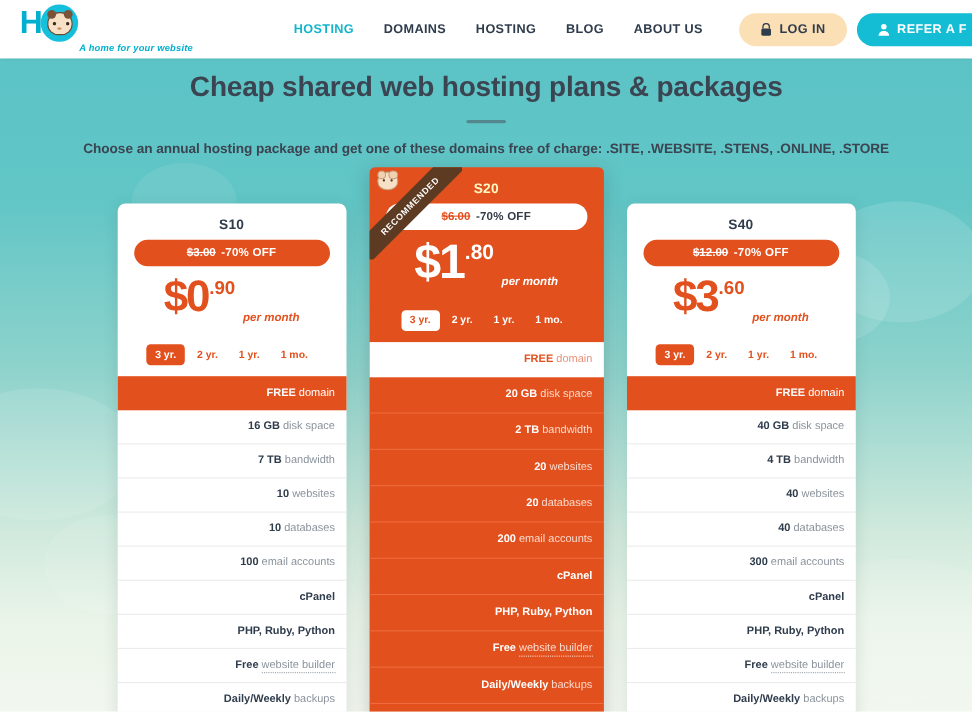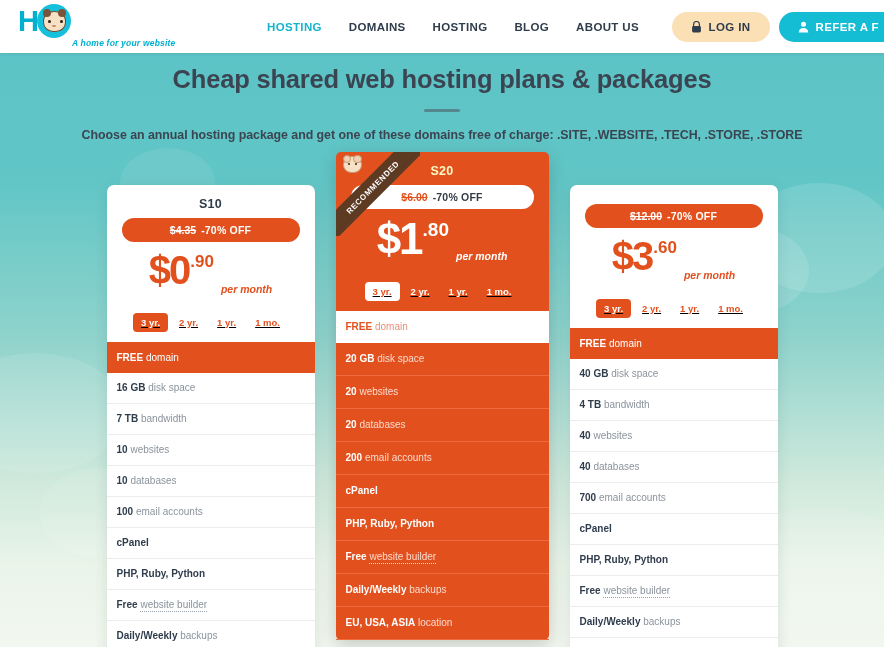--- a/index.html
+++ b/index.html
@@ -184,33 +184,33 @@
   .price-cents {
     font-size:17px; font-weight:bold; color:#e2501e; margin-top:1px; margin-left:1px;
   }
   .featured .price-cents { color:#ffffff; font-size:19px; }
   .price-per {
     font-size:10.5px; font-style:italic; color:#e2501e; font-weight:bold;
     align-self:flex-end; margin-bottom:9px; margin-left:7px; white-space:nowrap;margin-top:32px;
   }
   .featured .price-per { color:#ffffff; margin-bottom:11px; }
 
-  .terms { margin-top:9px; display:flex; align-items:center; justify-content:center; gap:3px;text-decoration:underline; }
+  .terms { margin-top:9px; display:flex; align-items:center; justify-content:center; gap:3px; }
   .term {
     font-size:9.5px; font-weight:bold; color:#e2501e;
     padding:4px 8px; border-radius:4px; cursor:pointer; white-space:nowrap;
   }
   .term.active { background:#e2501e; color:#ffffff; }
   .featured .term { color:#ffffff; }
   .featured .term.active { background:#ffffff; color:#e2501e; }
 
   
   .features { list-style:none; }
   .feature {
-    font-size:10px; color:#8b939c; text-align:left;
+    font-size:10px; color:#8b939c; text-align:right;
     padding:9.5px 10px; border-bottom:1px solid #ececec;
     line-height:1.1;
   }
   .feature b { color:#2f3c4c; font-weight:bold; }
   .feature.banner {
     background:#e2501e; color:#ffffff; border-bottom:none; padding:10px;
   }
   .feature.banner b { color:#ffffff; }
 
   .featured .feature {
@@ -278,28 +278,28 @@
     <div class="cloud c1"></div>
     <div class="cloud c2"></div>
     <div class="cloud c3"></div>
     <div class="cloud c4"></div>
     <div class="cloud c5"></div>
     <div class="cloud c6"></div>
 
     <div id="hero-inner">
       <h1 id="page-title">Cheap shared web hosting plans &amp; packages</h1>
       <div id="title-rule"></div>
-      <p id="page-subtitle">Choose an annual hosting package and get one of these domains free of charge: .SITE, .WEBSITE, .TECH, .STORE, .STORE</p>
+      <p id="page-subtitle">Choose an annual hosting package and get one of these domains free of charge: .SITE, .WEBSITE, .STENS, .ONLINE, .STORE</p>
 
       <div id="plans">
           <div class="plan standard">
             <div class="plan-head">
               <div class="plan-name">S10</div>
               <div class="discount">
-                <span class="disc-old">$4.35</span>
+                <span class="disc-old">$3.00</span>
                 <span class="disc-off">-70% OFF</span>
               </div>
               <div class="price-row">
                 <span class="price-main">$0</span>
                 <span class="price-cents">.90</span>
                 <span class="price-per">per month</span>
               </div>
               <div class="terms">
                 <span class="term active">3 yr.</span>
                 <span class="term">2 yr.</span>
@@ -342,32 +342,34 @@
               <div class="terms">
                 <span class="term active">3 yr.</span>
                 <span class="term">2 yr.</span>
                 <span class="term">1 yr.</span>
                 <span class="term">1 mo.</span>
               </div>
             </div>
             <ul class="features">
               <li class="feature banner"><b>FREE</b> domain</li>
               <li class="feature"><b>20 GB</b> disk space</li>
+              <li class="feature"><b>2 TB</b> bandwidth</li>
               <li class="feature"><b>20</b> websites</li>
               <li class="feature"><b>20</b> databases</li>
               <li class="feature"><b>200</b> email accounts</li>
               <li class="feature"><b>cPanel</b></li>
               <li class="feature"><b>PHP, Ruby, Python</b></li>
               <li class="feature"><b>Free</b> <span class="dotted">website builder</span></li>
               <li class="feature"><b>Daily/Weekly</b> backups</li>
               <li class="feature"><b>EU, USA, ASIA</b> location</li>
             </ul>
           </div>
           <div class="plan standard">
             <div class="plan-head">
+              <div class="plan-name">S40</div>
               <div class="discount">
                 <span class="disc-old">$12.00</span>
                 <span class="disc-off">-70% OFF</span>
               </div>
               <div class="price-row">
                 <span class="price-main">$3</span>
                 <span class="price-cents">.60</span>
                 <span class="price-per">per month</span>
               </div>
               <div class="terms">
@@ -376,21 +378,21 @@
                 <span class="term">1 yr.</span>
                 <span class="term">1 mo.</span>
               </div>
             </div>
             <ul class="features">
               <li class="feature banner"><b>FREE</b> domain</li>
               <li class="feature"><b>40 GB</b> disk space</li>
               <li class="feature"><b>4 TB</b> bandwidth</li>
               <li class="feature"><b>40</b> websites</li>
               <li class="feature"><b>40</b> databases</li>
-              <li class="feature"><b>700</b> email accounts</li>
+              <li class="feature"><b>300</b> email accounts</li>
               <li class="feature"><b>cPanel</b></li>
               <li class="feature"><b>PHP, Ruby, Python</b></li>
               <li class="feature"><b>Free</b> <span class="dotted">website builder</span></li>
               <li class="feature"><b>Daily/Weekly</b> backups</li>
               <li class="feature"><b>EU, USA, ASIA</b> location</li>
             </ul>
           </div>
         </div>
     </div>
   </div>

